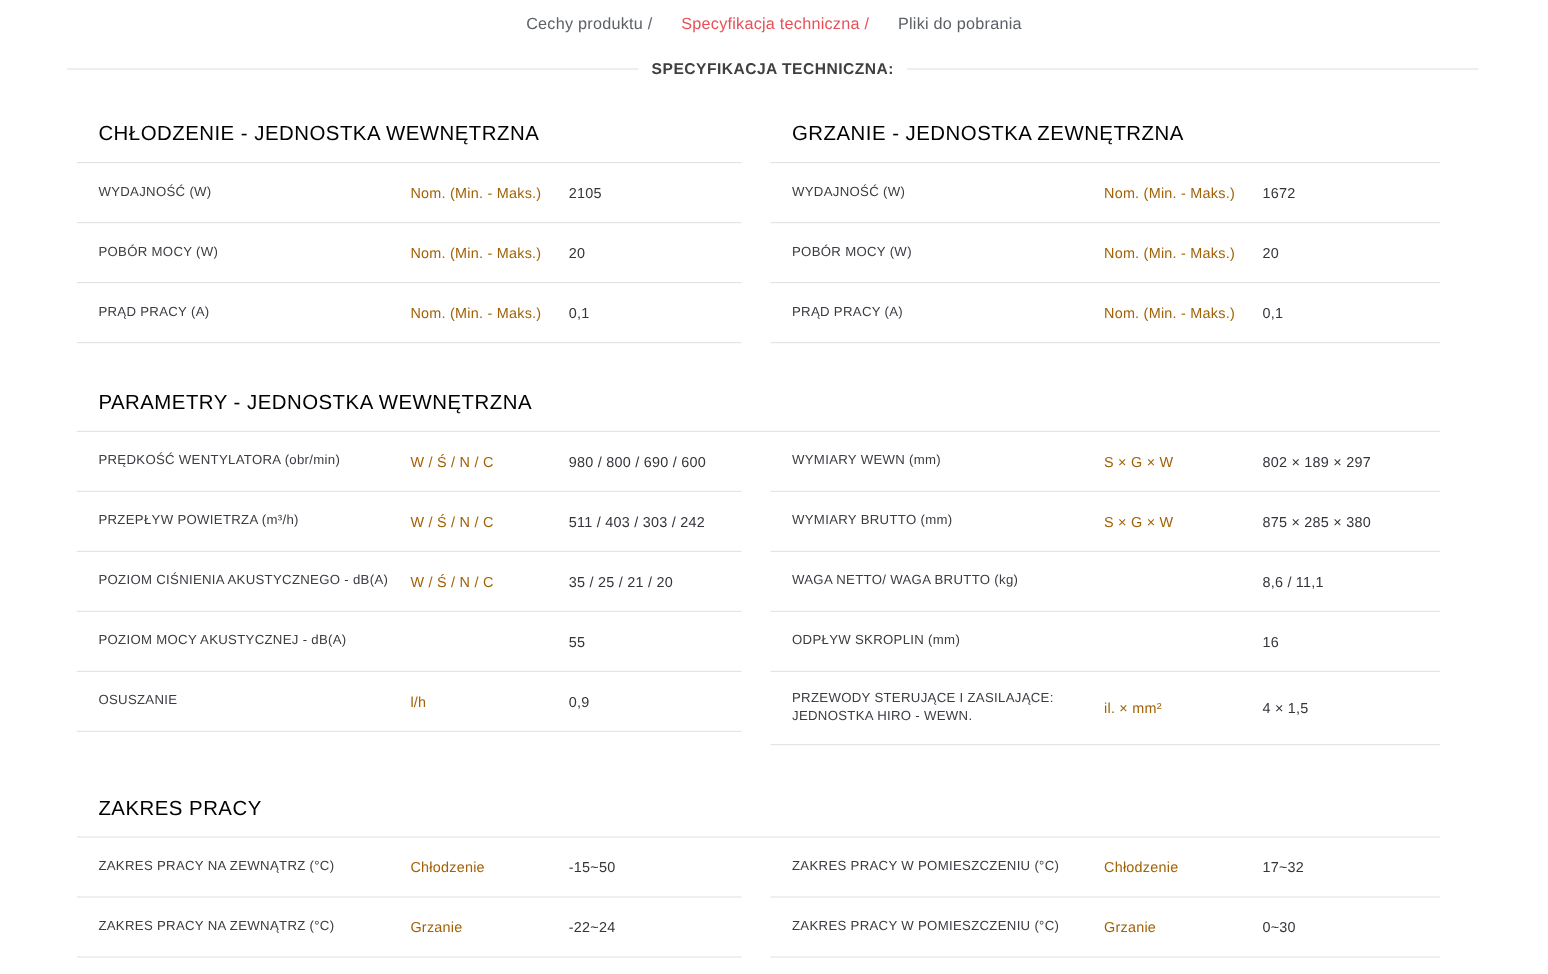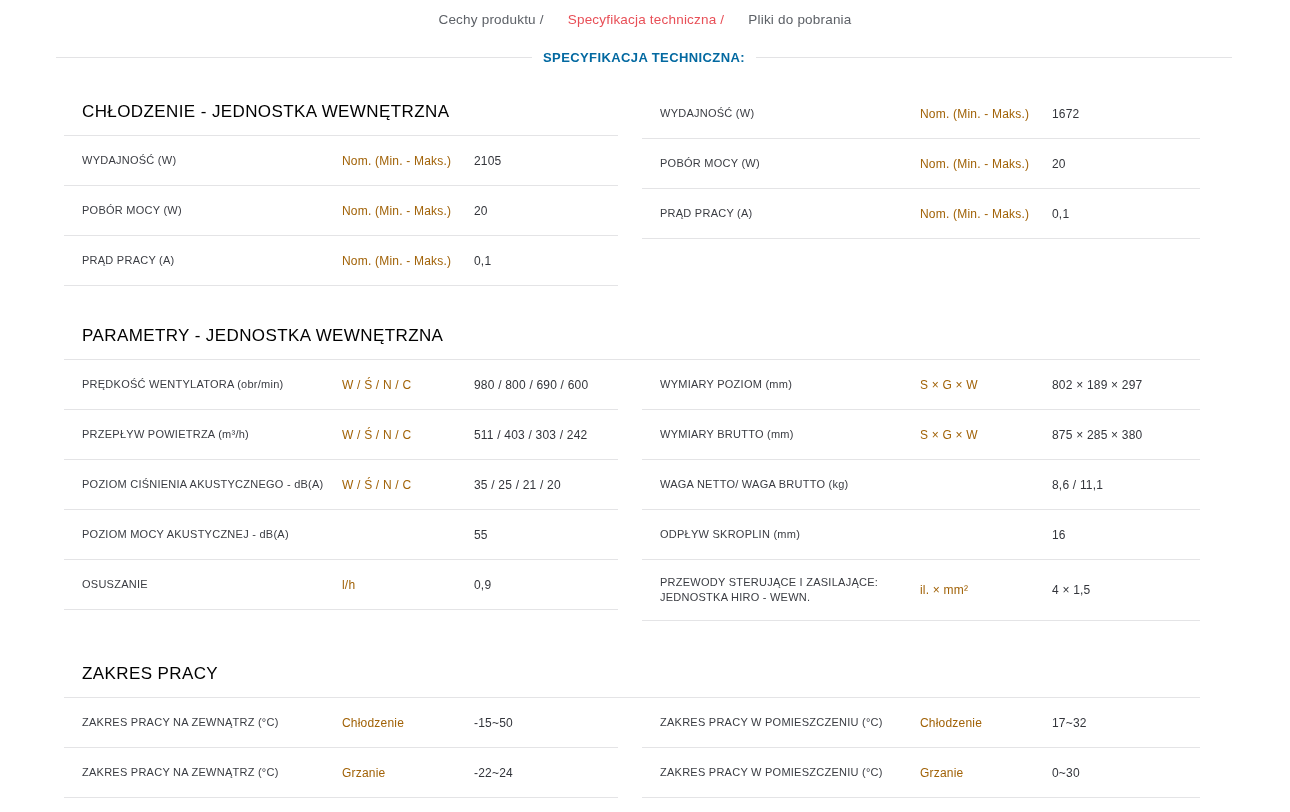--- a/index.html
+++ b/index.html
@@ -12,21 +12,21 @@
             display:flex; justify-content:center; gap:24px; }
   .topnav a { font-size:13.5px; line-height:18px; color:#5d6167; text-decoration:none;
               letter-spacing:.2px; cursor:pointer; }
   .topnav a.active { color:#e84f57; }
 
   
   .heading-row { position:absolute; top:36px; left:56px; right:58px; height:16px;
                  display:flex; align-items:center; }
   .heading-row .hline { flex:1; height:1px; background:#e3e3e5; }
   .heading-text { padding:0 11px; font-size:13px; font-weight:bold; letter-spacing:.4px;
-                  color:#0369a1; white-space:nowrap; }
+                  color:#404040; white-space:nowrap; }
 
   
   .tbl { position:absolute; }
   .tbl-title { height:47px; display:flex; align-items:center; padding-left:18px;
                font-size:17px; letter-spacing:.4px; color:#000000;
                border-bottom:1px solid #e4e4e6; }
   .row { display:grid; grid-template-columns:260px 132px auto; align-items:center;
          min-height:50px; padding-left:18px; border-bottom:1px solid #e4e4e6; }
   .row .lbl { font-size:11px; letter-spacing:.25px; color:#3a3c42; line-height:15px; padding-right:1px; }
   .row .qual { font-size:12px; color:#a16207; letter-spacing:.2px; }
@@ -75,20 +75,21 @@
       <span class="val">20</span>
     </div>
     <div class="row">
       <span class="lbl">PRĄD PRACY (A)</span>
       <span class="qual">Nom. (Min. - Maks.)</span>
       <span class="val">0,1</span>
     </div>
   </section>
 
   <section class="tbl t-heat">
+    <div class="tbl-title">GRZANIE - JEDNOSTKA ZEWNĘTRZNA</div>
     <div class="row">
       <span class="lbl">WYDAJNOŚĆ (W)</span>
       <span class="qual">Nom. (Min. - Maks.)</span>
       <span class="val">1672</span>
     </div>
     <div class="row">
       <span class="lbl">POBÓR MOCY (W)</span>
       <span class="qual">Nom. (Min. - Maks.)</span>
       <span class="val">20</span>
     </div>
@@ -126,21 +127,21 @@
     </div>
     <div class="row">
       <span class="lbl">OSUSZANIE</span>
       <span class="qual">l/h</span>
       <span class="val">0,9</span>
     </div>
   </section>
 
   <section class="tbl t-params-right">
     <div class="row">
-      <span class="lbl">WYMIARY POZIOM (mm)</span>
+      <span class="lbl">WYMIARY WEWN (mm)</span>
       <span class="qual">S × G × W</span>
       <span class="val">802 × 189 × 297</span>
     </div>
     <div class="row">
       <span class="lbl">WYMIARY BRUTTO (mm)</span>
       <span class="qual">S × G × W</span>
       <span class="val">875 × 285 × 380</span>
     </div>
     <div class="row">
       <span class="lbl">WAGA NETTO/ WAGA BRUTTO (kg)</span>

